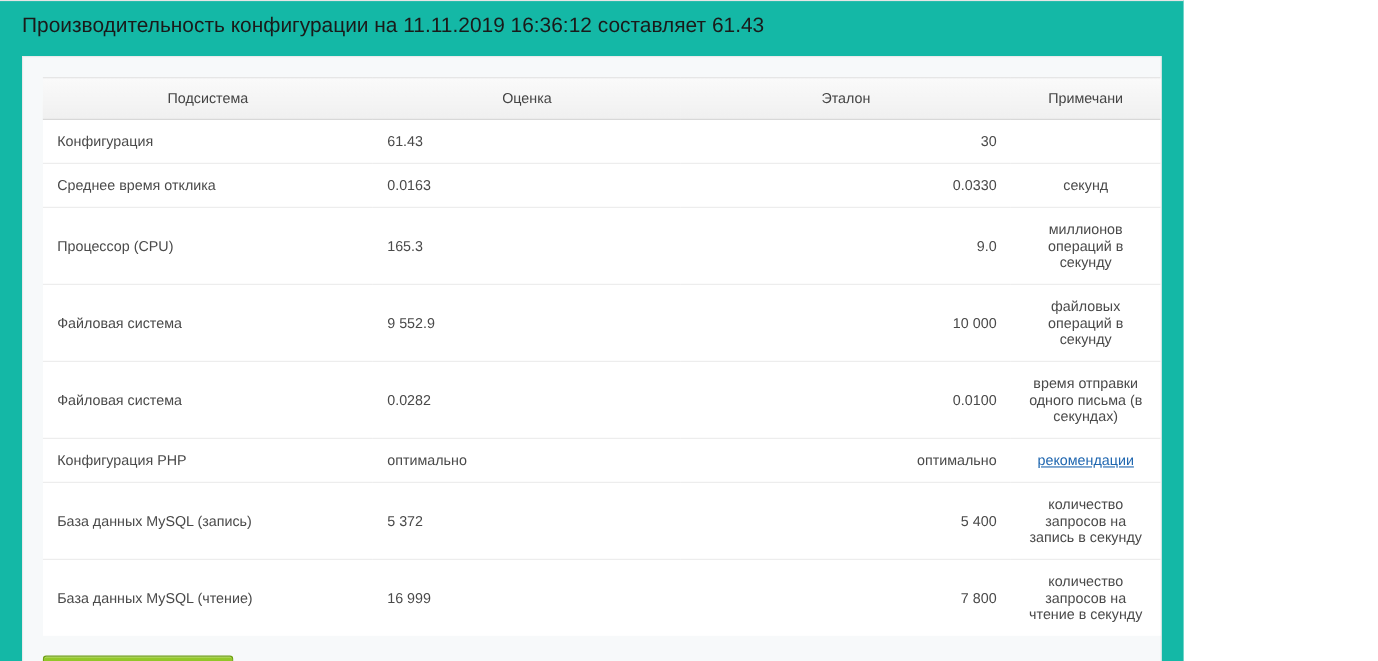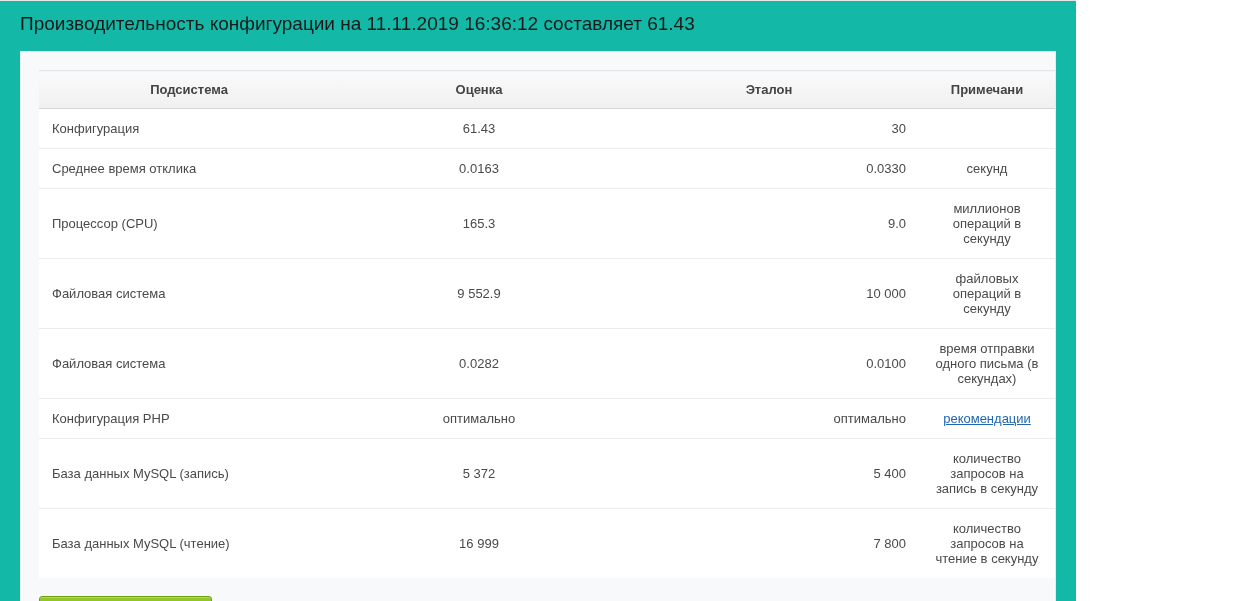--- a/index.html
+++ b/index.html
@@ -34,41 +34,41 @@
     table.data-table {
       width: 100%;
       border-collapse: collapse;
       background: #fff;
     }
     table.data-table thead tr {
       background: linear-gradient(#fafafa, #f1f1f1);
     }
     table.data-table thead th {
       background: linear-gradient(#fafafa, #f0f0f0);
-      font-weight: bold;
+      font-weight: normal;
       color: #444;
       padding: 11px 13px;
       text-align: center;
       border-bottom: 1px solid #d5d5d5;
       border-top: 1px solid #e6e6e6;
     }
     table.data-table tbody td {
       padding: 12px 13px;
       border-bottom: 1px solid #ececec;
       color: #4a4a4a;
     }
     table.data-table tbody tr:last-child td {
       border-bottom: none;
     }
     .col-subsystem { width: 300px; text-align: left; }
     .col-rating { width: 280px; text-align: right; }
     .col-reference { width: 300px; text-align: right; }
     .col-notes { text-align: left; }
     td.c-subsystem { text-align: left; }
-    td.c-rating { text-align: center; }
+    td.c-rating { text-align: left; }
     td.c-reference { text-align: right; }
     td.c-notes { text-align: center; }
     a.link {
       color: #2067b0;
       text-decoration: underline;
       cursor: pointer;
       margin-top: 40px;
     }
     .btn-area {
       padding: 18px 0 0 0;

